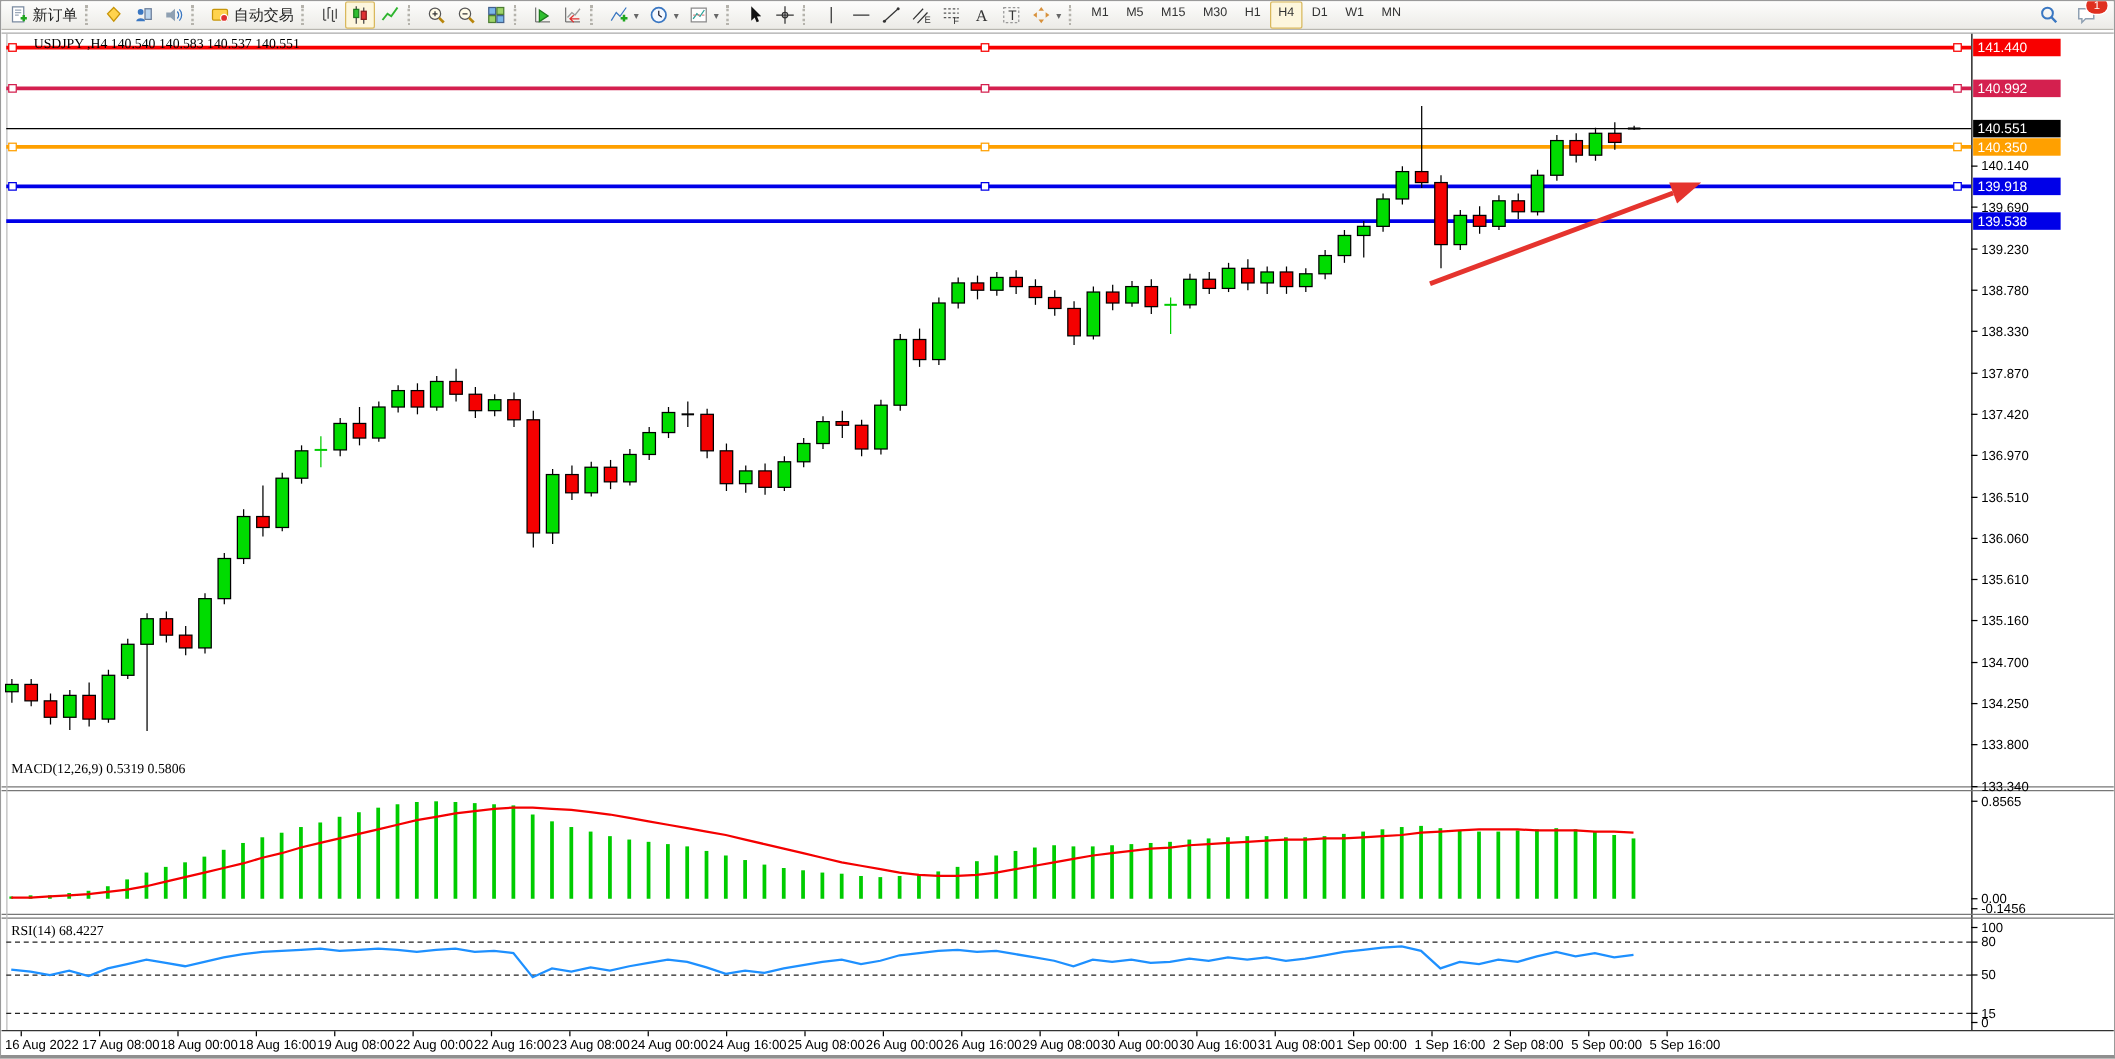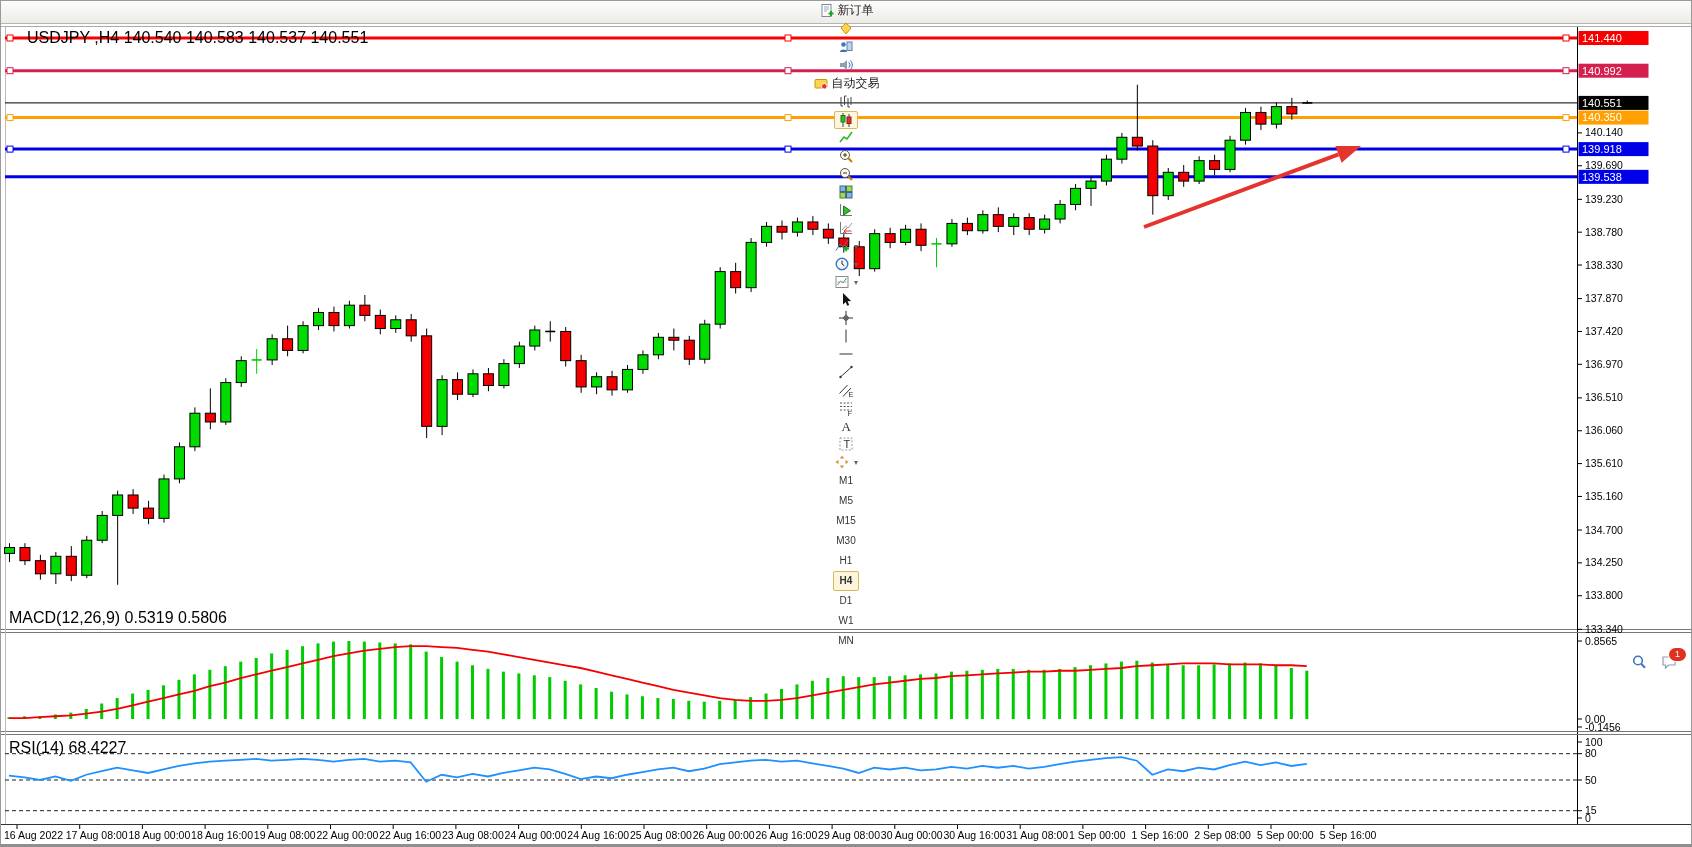--- a/index.html
+++ b/index.html
@@ -1,31 +1,31 @@
 <!DOCTYPE html>
 <html><head>
 <meta charset="utf-8">
 <style>
   html,body{margin:0;padding:0;background:#e9e7e3;font-family:"Liberation Sans","DejaVu Sans",sans-serif;}
   #app{position:relative;width:1692px;height:847px;background:#fff;border:1px solid #9a9a9a;border-bottom:3px solid #8f8f8f;box-sizing:border-box;overflow:hidden;}
-  #toolbar{position:relative;z-index:5;height:22px;display:flex;align-items:center;background:linear-gradient(#fdfdfc,#ecebe7);border-bottom:1px solid #b8b6b0;padding:0 2px;flex-direction:column;}
+  #toolbar{position:relative;z-index:5;height:22px;display:flex;align-items:center;background:linear-gradient(#fdfdfc,#ecebe7);border-bottom:1px solid #b8b6b0;padding:0 2px;}
   .tbtn{display:flex;align-items:center;gap:3px;height:20px;padding:0 3px;border:1px solid transparent;border-radius:2px;cursor:default;}
   .tbtn svg{display:block;}
   .tbtn .lbl{font-size:12px;color:#222;white-space:nowrap;}
   .tbtn.pressed{background:#fdf6dd;border-color:#d9b85c;}
   .caret{font-size:8px;color:#666;margin-left:1px;}
   .grip{width:7px;height:16px;margin:0 2px;border-left:2px dotted #b5b3ac;}
   .tfbtn{font-size:10px;color:#333;padding:2px 6px;height:16px;line-height:14px;border:1px solid transparent;border-radius:2px;}
-  .tfbtn.active{background:#fdf6dd;border-color:#d9b85c;font-weight:bold;}
+  .tfbtn.active{background:#fdf6dd;border-color:#d9b85c;font-weight:normal;}
   #tb-right{margin-left:auto;display:flex;align-items:center;gap:6px;padding-right:8px;}
   .chatwrap{position:relative;}
   .badge{position:absolute;top:-4px;right:-6px;min-width:13px;height:13px;border-radius:7px;background:#e03020;color:#fff;font-size:9px;line-height:13px;text-align:center;padding:0 2px;box-shadow:0 0 0 1px #fff;}
   #chart{position:absolute;left:0;top:22px;width:1692px;height:825px;background:#fff;}
   #chart-svg{position:absolute;left:0;top:-22px;}
-  .pane-label{position:absolute;font-size:16px;color:#000;z-index:3;white-space:nowrap;}
+  .pane-label{position:absolute;font-size:11px;color:#000;z-index:3;white-space:nowrap;font-family:Liberation Serif, serif;}
   #title-label{left:26px;top:6px;}
   #macd-label{left:8px;top:586px;}
   #rsi-label{left:8px;top:716px;text-align:center;}
 </style>
 </head>
 <body>
 
 <div id="app">
   <div id="toolbar">
       <div class="tbtn">

